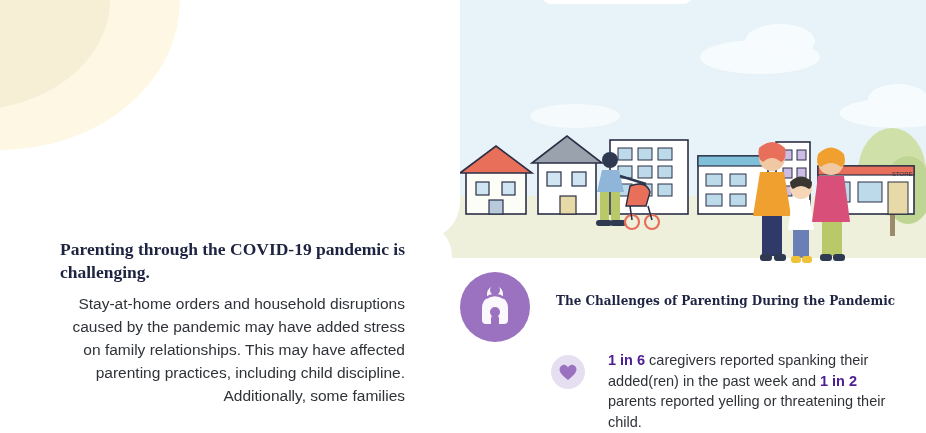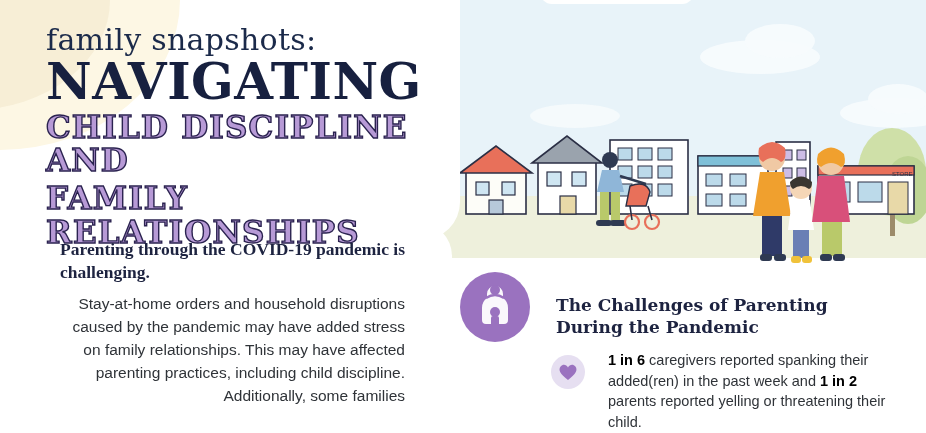--- a/index.html
+++ b/index.html
@@ -148,21 +148,21 @@
     border-radius: 50%;
     background: #9a72bf;
     box-shadow: 0 0 0 5px #ffffff;
   }
   .right-head {
     position: absolute;
     left: 556px; top: 294px;
     width: 340px;
     font-family: "DejaVu Serif", serif;
     font-weight: bold;
-    font-size: 17px;
+    font-size: 12px;
     line-height: 1.3;
     color: #1d2340;
   }
   .heart-wrap {
     position: absolute;
     left: 551px; top: 355px;
     width: 34px; height: 34px;
     border-radius: 50%;
     background: #e6dff1;
     display: flex;
@@ -170,21 +170,21 @@
     justify-content: center;
   }
   .stat-text {
     position: absolute;
     left: 608px; top: 350px;
     width: 300px;
     font-size: 14.5px;
     line-height: 1.42;
     color: #2f3338;
   }
-  .stat-text b { color: #000000; }
+  .stat-text b { color: #4c1d95; }
 
   
   .ill { position: absolute; }
 
   
   .person { position: absolute; }
 </style>
 </head>
 <body>
 
@@ -295,26 +295,20 @@
     <rect x="72" y="114" width="12" height="7" rx="3" fill="#2f3a52"></rect>
     <rect x="85" y="114" width="12" height="7" rx="3" fill="#2f3a52"></rect>
   </svg>
 
   <div class="header-white"></div>
   <div class="bg-curve-left"></div>
   <div class="bg-curve-left2"></div>
   <div class="top-tab"></div>
   <div class="panel-white"></div>
 
-  <div class="headline">
-    <div class="kicker">family snapshots:</div>
-    <div class="title-main">NAVIGATING</div>
-    <div class="title-sub">CHILD DISCIPLINE AND</div>
-    <div class="title-sub">FAMILY RELATIONSHIPS</div>
-  </div>
 
   <div class="body-head">Parenting through the COVID-19 pandemic is challenging.</div>
   <div class="body-para">Stay-at-home orders and household disruptions caused by the pandemic may have added stress on family relationships. This may have affected parenting practices, including child discipline. Additionally, some families</div>
 
   <div class="badge-circle">
     <svg width="70" height="70" viewBox="0 0 70 70">
       <path d="M35 14 a8 8 0 0 1 8 8 v4 a12 12 0 0 1 5 10 v12 a4 4 0 0 1 -4 4 h-18 a4 4 0 0 1 -4 -4 V36 a12 12 0 0 1 5 -10 v-4 a8 8 0 0 1 8 -8z" fill="#ffffff" opacity=".95"></path>
       <circle cx="35" cy="18" r="5" fill="#9a72bf"></circle>
       <circle cx="35" cy="40" r="5" fill="#9a72bf"></circle>
       <rect x="31" y="44" width="8" height="10" rx="2" fill="#9a72bf"></rect>

